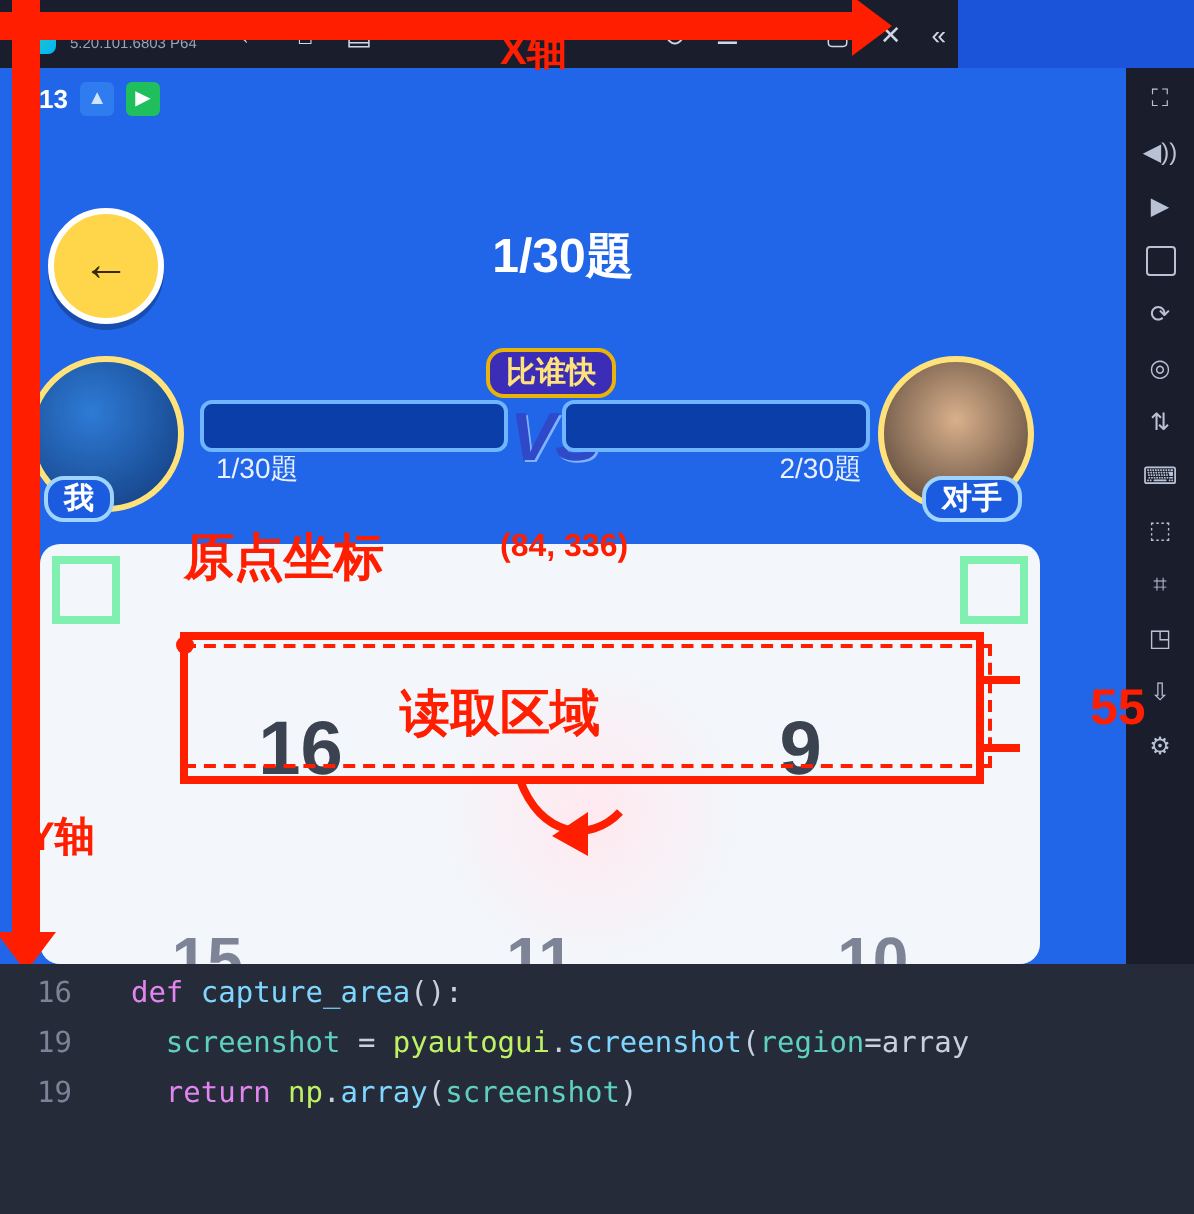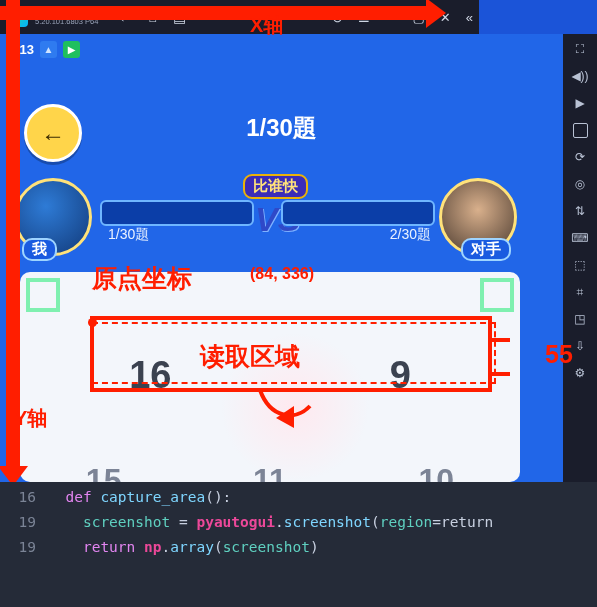--- a/index.html
+++ b/index.html
@@ -100,21 +100,21 @@
   .code{position:absolute;left:0;top:482px;width:597px;height:125px;background:#252b38;
      font-family:"DejaVu Sans Mono", monospace;font-size:14.5px;line-height:25px;padding-top:3px;}
   .cline{display:flex;white-space:pre;}
   .gut{width:36px;text-align:right;color:#7b8496;padding-right:12px;flex:none;}
   .kw{color:#e285f0;}
   .fn{color:#7fd6ff;}
   .var{color:#5fd0c0;}
   .num{color:#ffb86b;}
   .pun{color:#c8d0e0;}
   .cmt{color:#6f9fd8;}
-  .nm{color:#ec4899;font-weight:bold;}
+  .nm{color:#bef264;}
   .txt{color:#cfd6e4;text-align:right;}
 </style>
 </head>
 <body>
 
 <div class="root">
 
   <div class="emu">
 
     <div class="titlebar">
@@ -217,21 +217,21 @@
     <path d="M196,108 L214,96 L214,118 Z" fill="#ff1e00"></path>
   </svg>
 
   <div class="code">
     <div class="cline">
       <span class="gut">16</span>
       <span class="txt">  <span class="kw">def </span><span class="fn">capture_area</span><span class="pun">():</span></span>
     </div>
     <div class="cline">
       <span class="gut">19</span>
-      <span class="txt">    <span class="var">screenshot </span><span class="pun">= </span><span class="nm">pyautogui</span><span class="pun">.</span><span class="fn">screenshot</span><span class="pun">(</span><span class="var">region</span><span class="pun">=return</span></span>
+      <span class="txt">    <span class="var">screenshot </span><span class="pun">= </span><span class="nm">pyautogui</span><span class="pun">.</span><span class="fn">screenshot</span><span class="pun">(</span><span class="var">region</span><span class="pun">=array</span></span>
     </div>
     <div class="cline">
       <span class="gut">19</span>
       <span class="txt">    <span class="kw">return </span><span class="nm">np</span><span class="pun">.</span><span class="fn">array</span><span class="pun">(</span><span class="var">screenshot</span><span class="pun">)</span></span>
     </div>
   </div>
 
 </div>
 
 </body></html>

